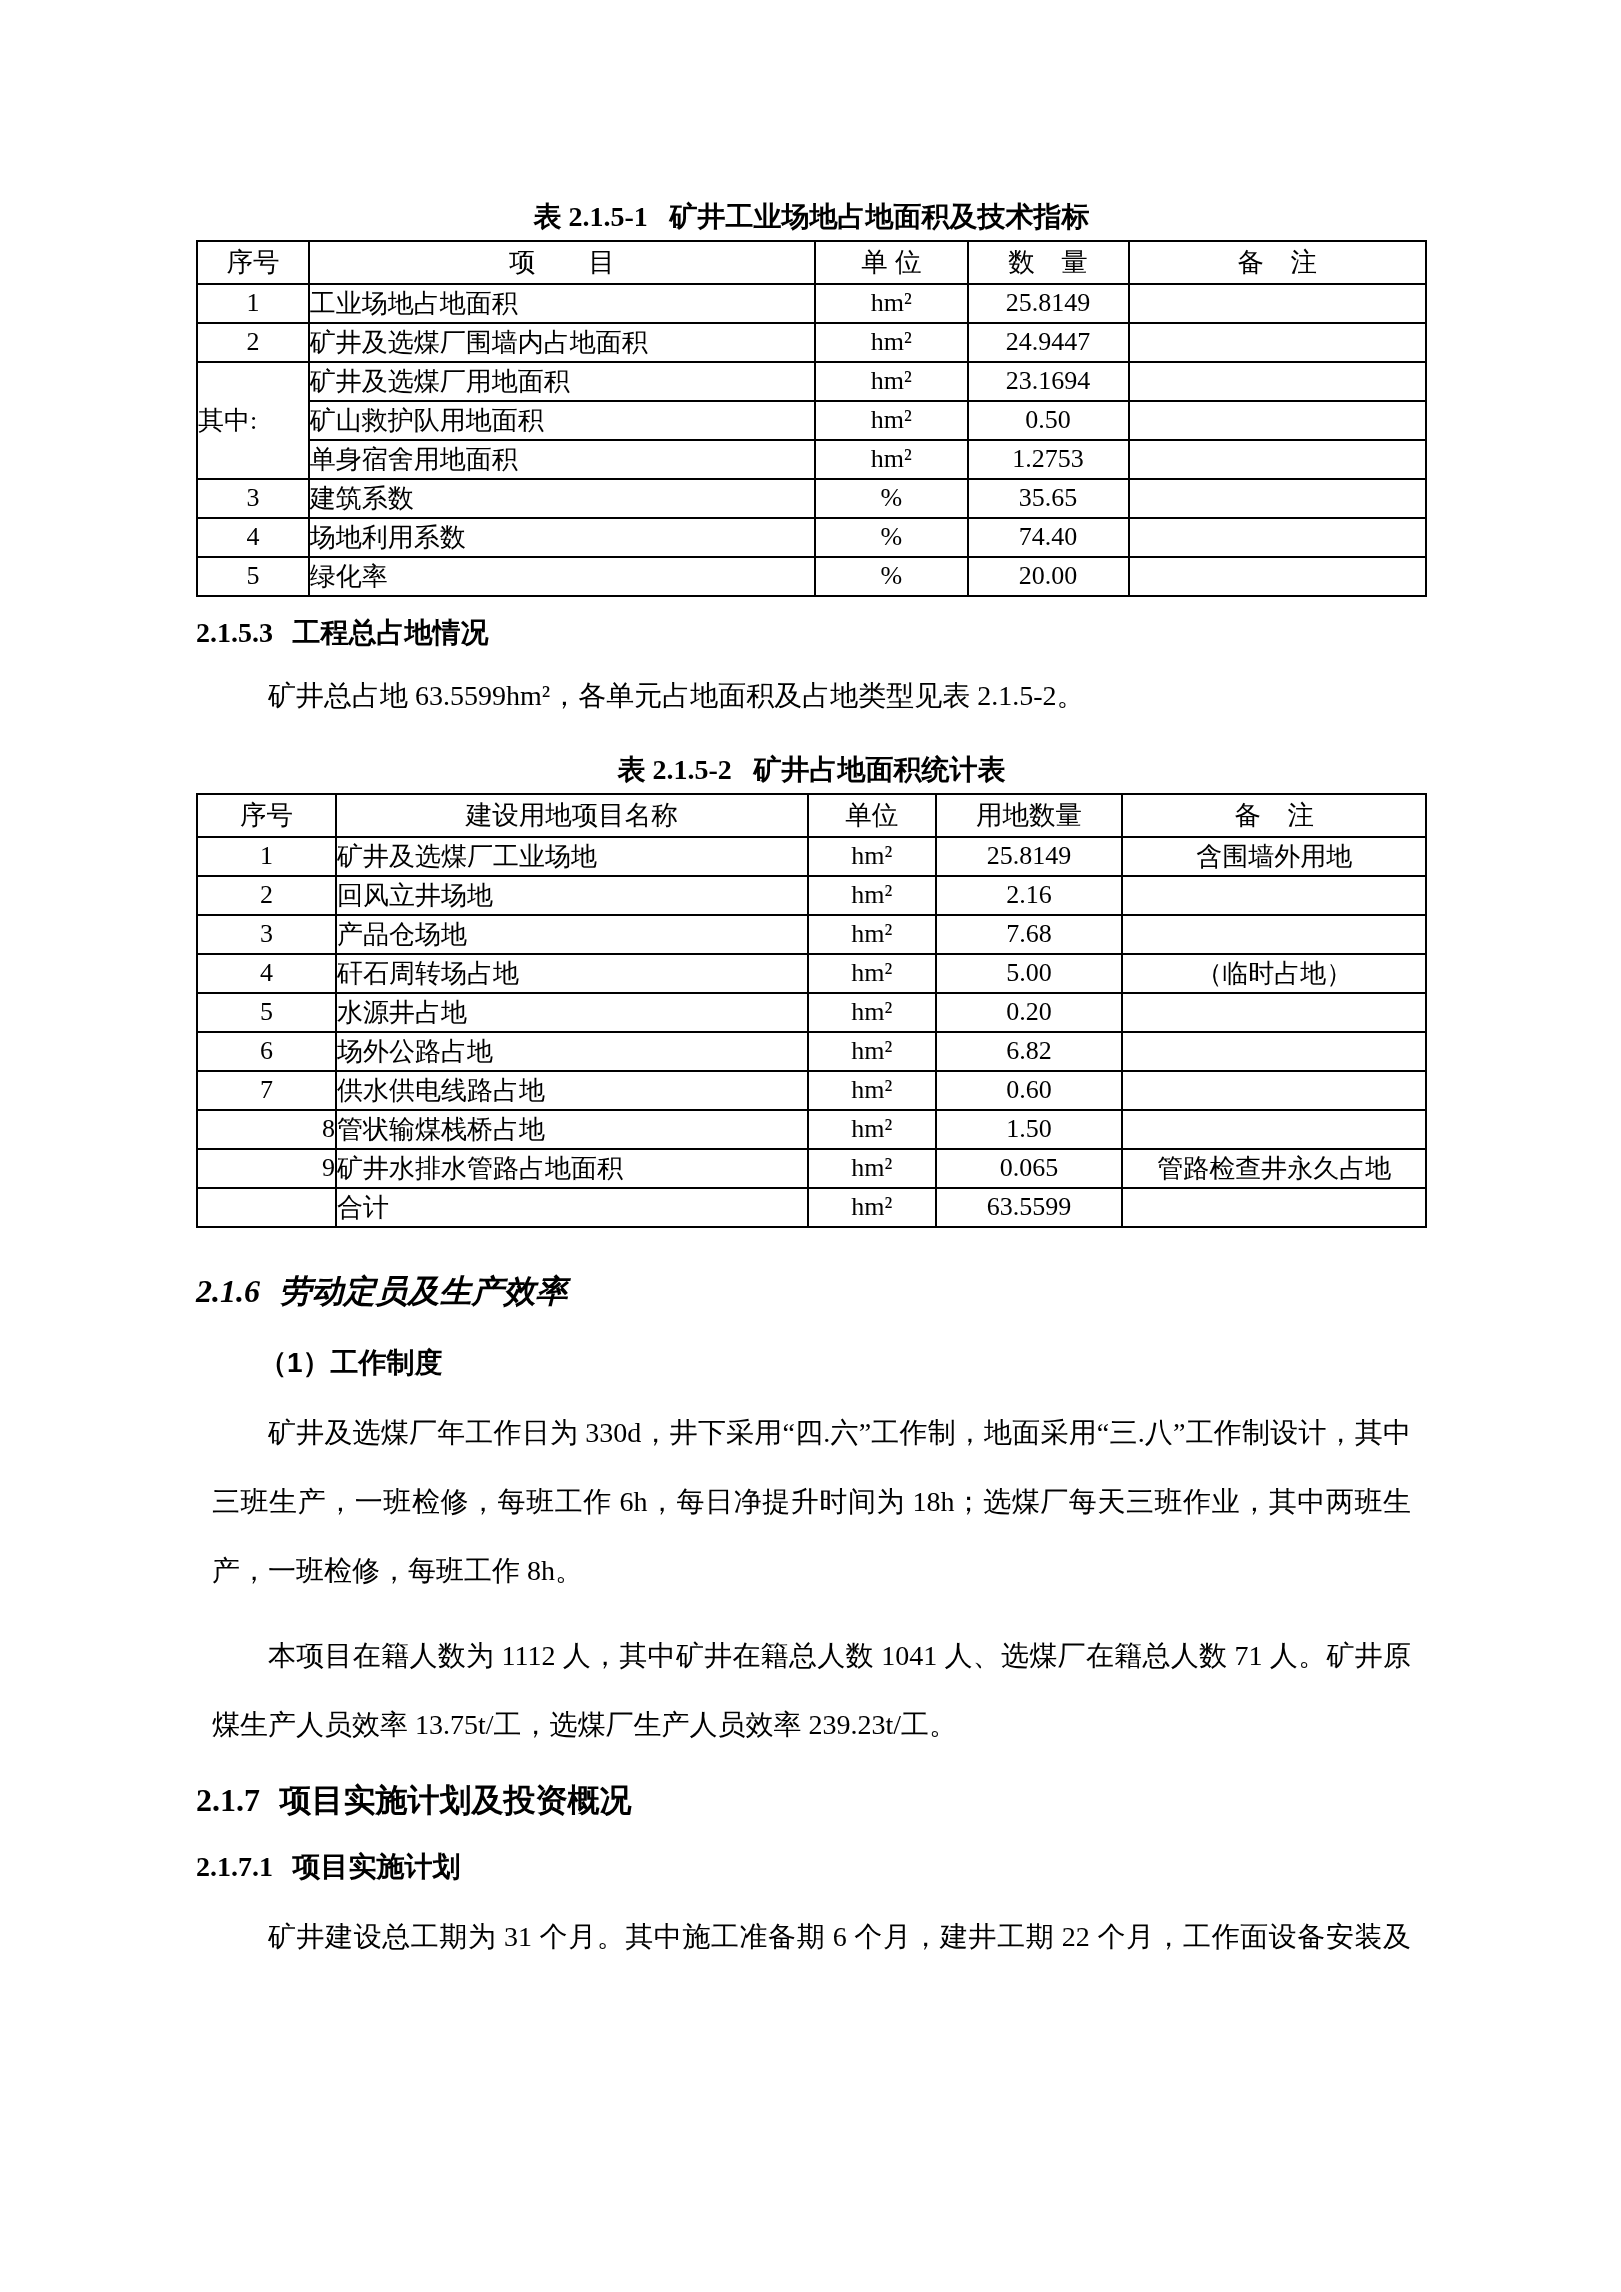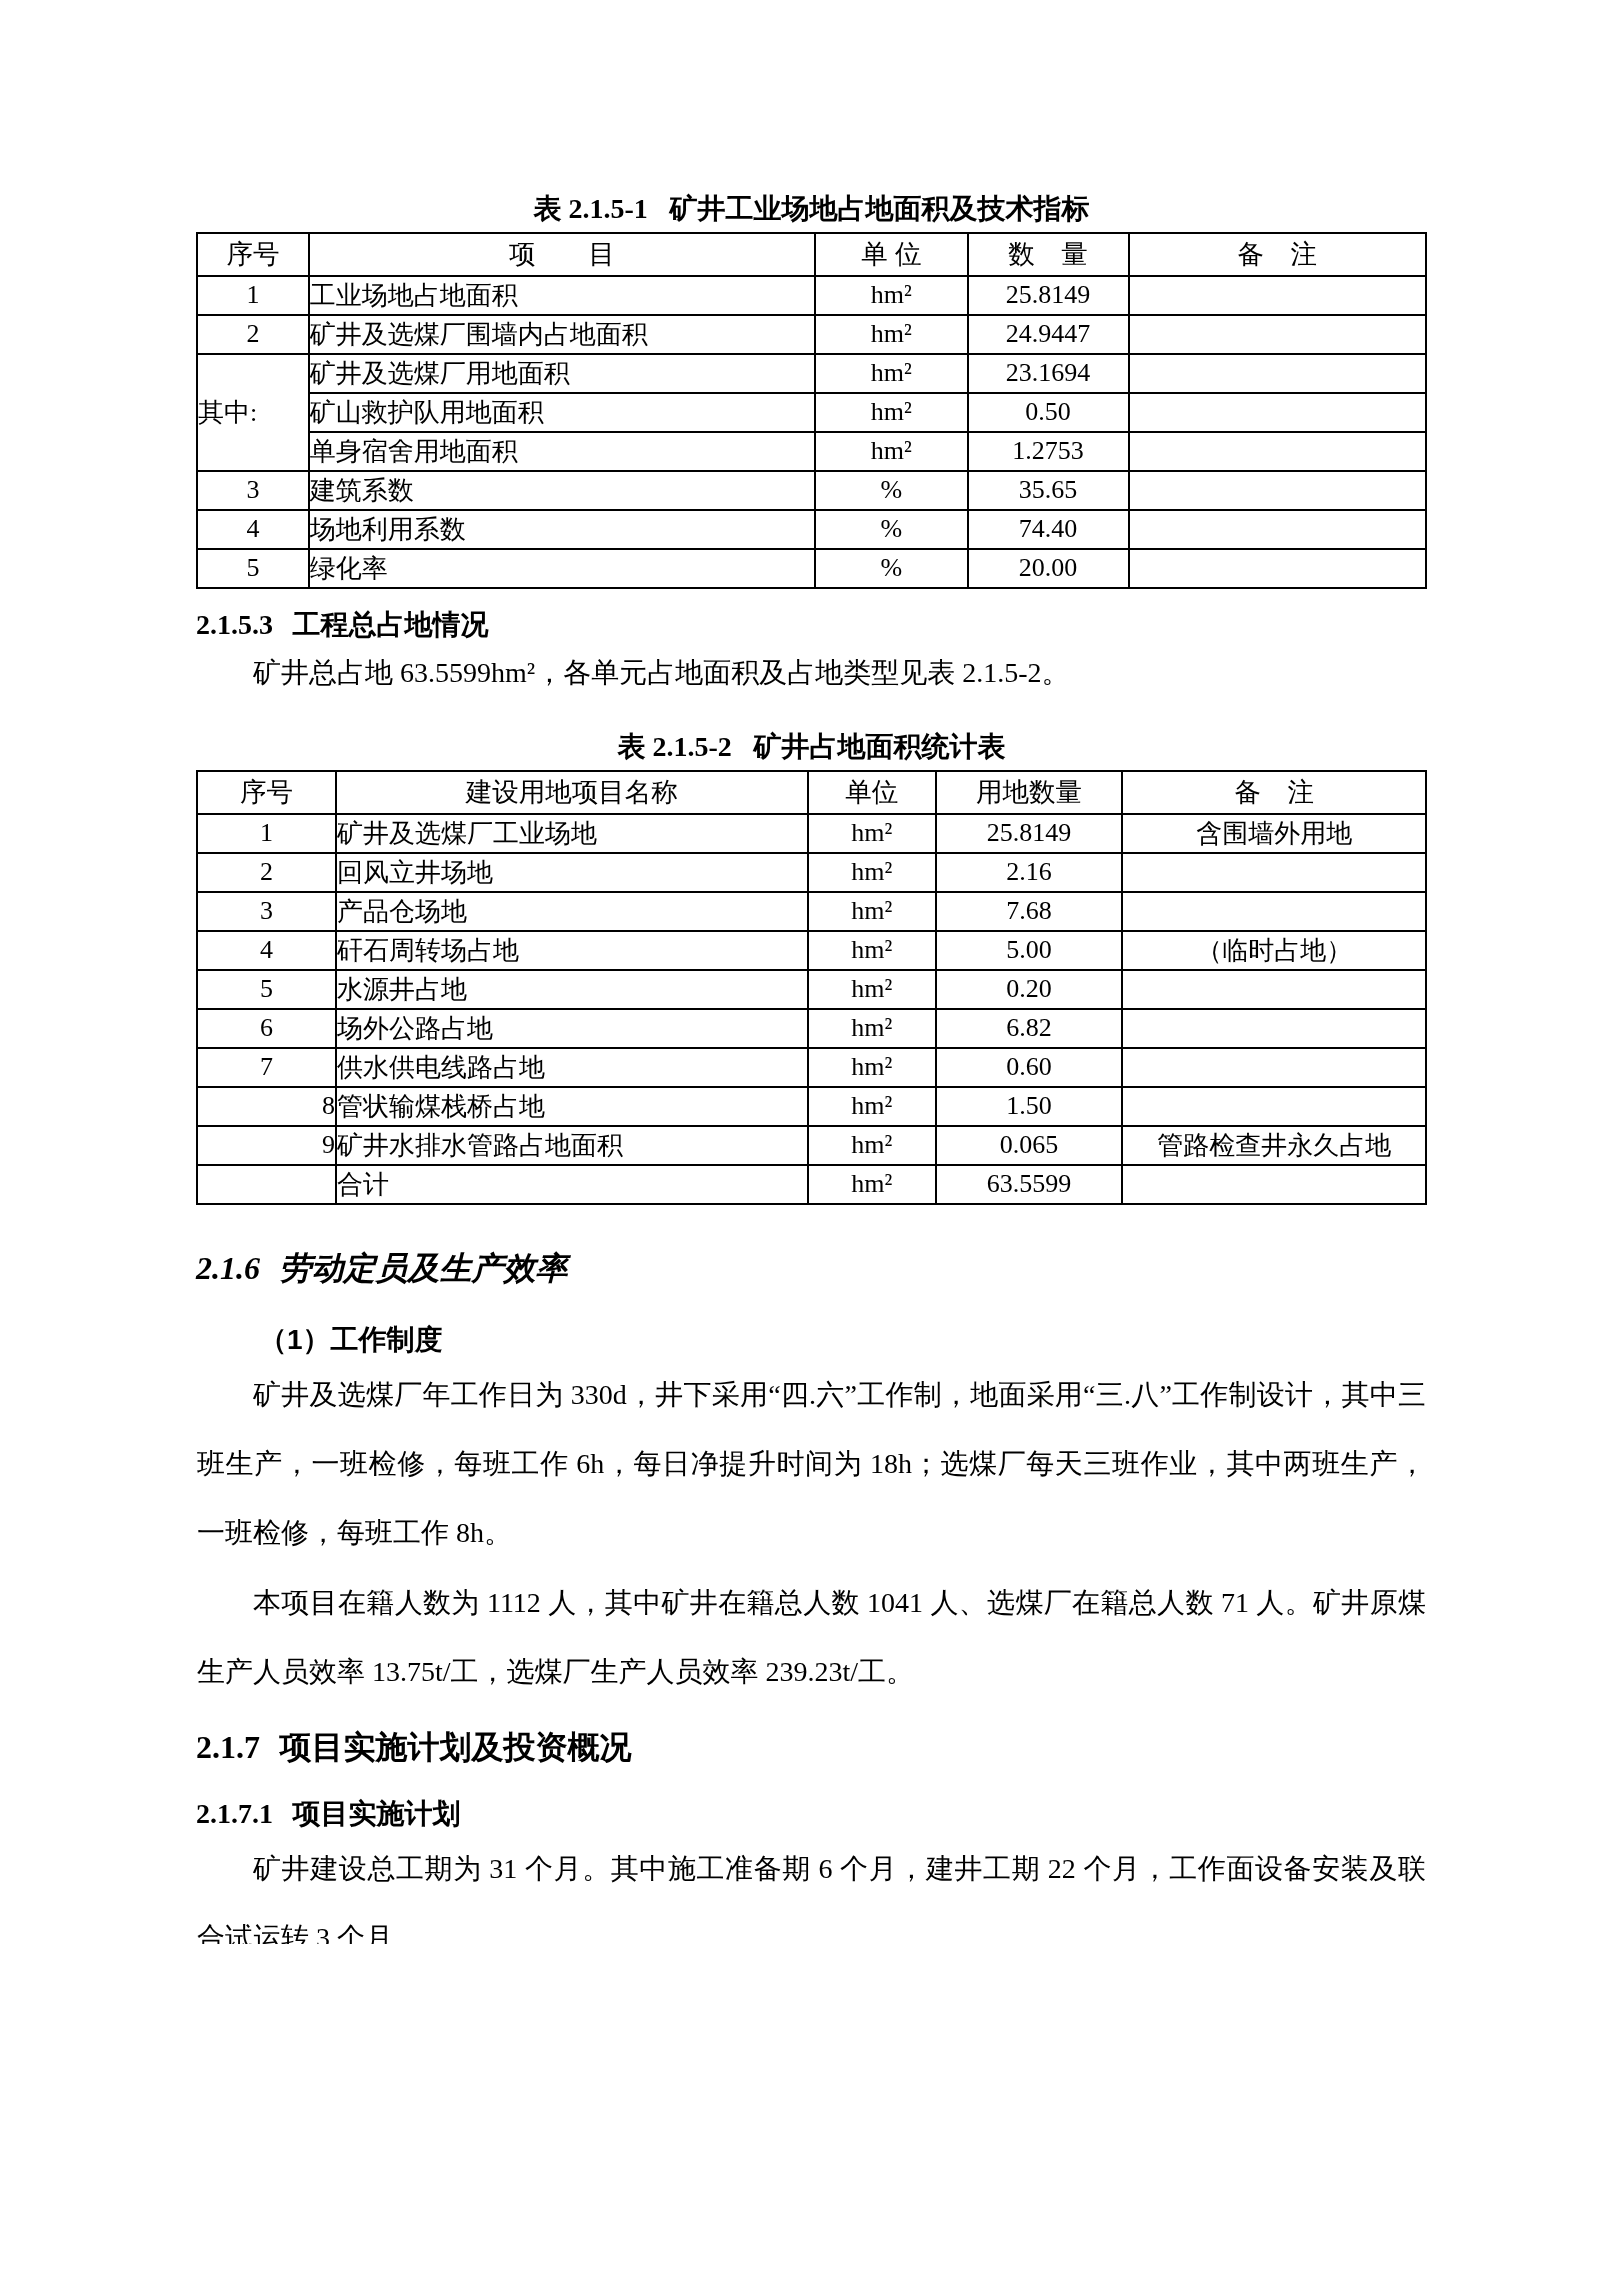--- a/index.html
+++ b/index.html
@@ -1,18 +1,18 @@
 <!DOCTYPE html>
 <html><head>
 <meta charset="utf-8">
 <style>
   html,body{margin:0;padding:0;background:#ffffff;}
   body{width:1621px;height:2293px;position:relative;color:#000;
        font-family:"Liberation Serif","DejaVu Serif",serif;}
-  .page{position:absolute;left:0;top:0;width:1621px;height:1944px;background:#fff;overflow:hidden;}
+  .page{position:absolute;left:0;top:8px;width:1621px;height:1944px;background:#fff;overflow:hidden;}
   .content{position:absolute;left:196px;top:189px;width:1231px;}
 
   
   .tbl-title{text-align:center;font-weight:bold;font-size:28px;line-height:39px;
              font-family:"Liberation Sans","DejaVu Sans",sans-serif;}
   .tbl-title .tnum{font-family:"Liberation Serif","DejaVu Serif",serif;margin-right:21.6px;}
 
   
   table.doc{border-collapse:collapse;table-layout:fixed;width:100%;border:2.9px solid #000;margin-top:3.9px;}
   table.doc th,table.doc td{border:2px solid #000;padding:0;overflow:hidden;white-space:nowrap;}
@@ -31,21 +31,21 @@
   
   .h-mid{font-weight:bold;font-size:28px;line-height:39px;
          font-family:"Liberation Sans","DejaVu Sans",sans-serif;}
   .h-mid .hnum,.h-big .hnum{font-family:"Liberation Serif","DejaVu Serif",serif;margin-right:19.6px;}
   .h-big{font-weight:bold;font-size:32px;line-height:45px;
          font-family:"Liberation Sans","DejaVu Sans",sans-serif;}
   .sub{font-weight:bold;font-size:28px;line-height:39px;padding-left:63px;
        font-family:"Liberation Sans","DejaVu Sans",sans-serif;}
 
   
-  p.body{margin:1px;font-size:28px;line-height:69px;text-align:justify;text-indent:2em;
+  p.body{margin:16px;font-size:28px;line-height:69px;text-align:justify;text-indent:2em;
          font-family:"Liberation Serif","DejaVu Serif",serif;}
   p.single{line-height:55px;}
 
   .mt16{margin-top:15.7px;} .mt14{margin-top:13.7px;} .mt28{margin-top:27.4px;}
   .mt42{margin-top:41px;font-style:italic;} .mt30{margin-top:29px;} .mt12{margin-top:11.8px;}
   .mt20{margin-top:19.6px;} .mt24{margin-top:23.5px;} .mt10{margin-top:9.8px;}
 
   .page-num{position:absolute;top:2109px;left:0;width:1621px;text-align:center;
             font-size:24.5px;font-family:"Liberation Serif","DejaVu Serif",serif;}
 </style>

